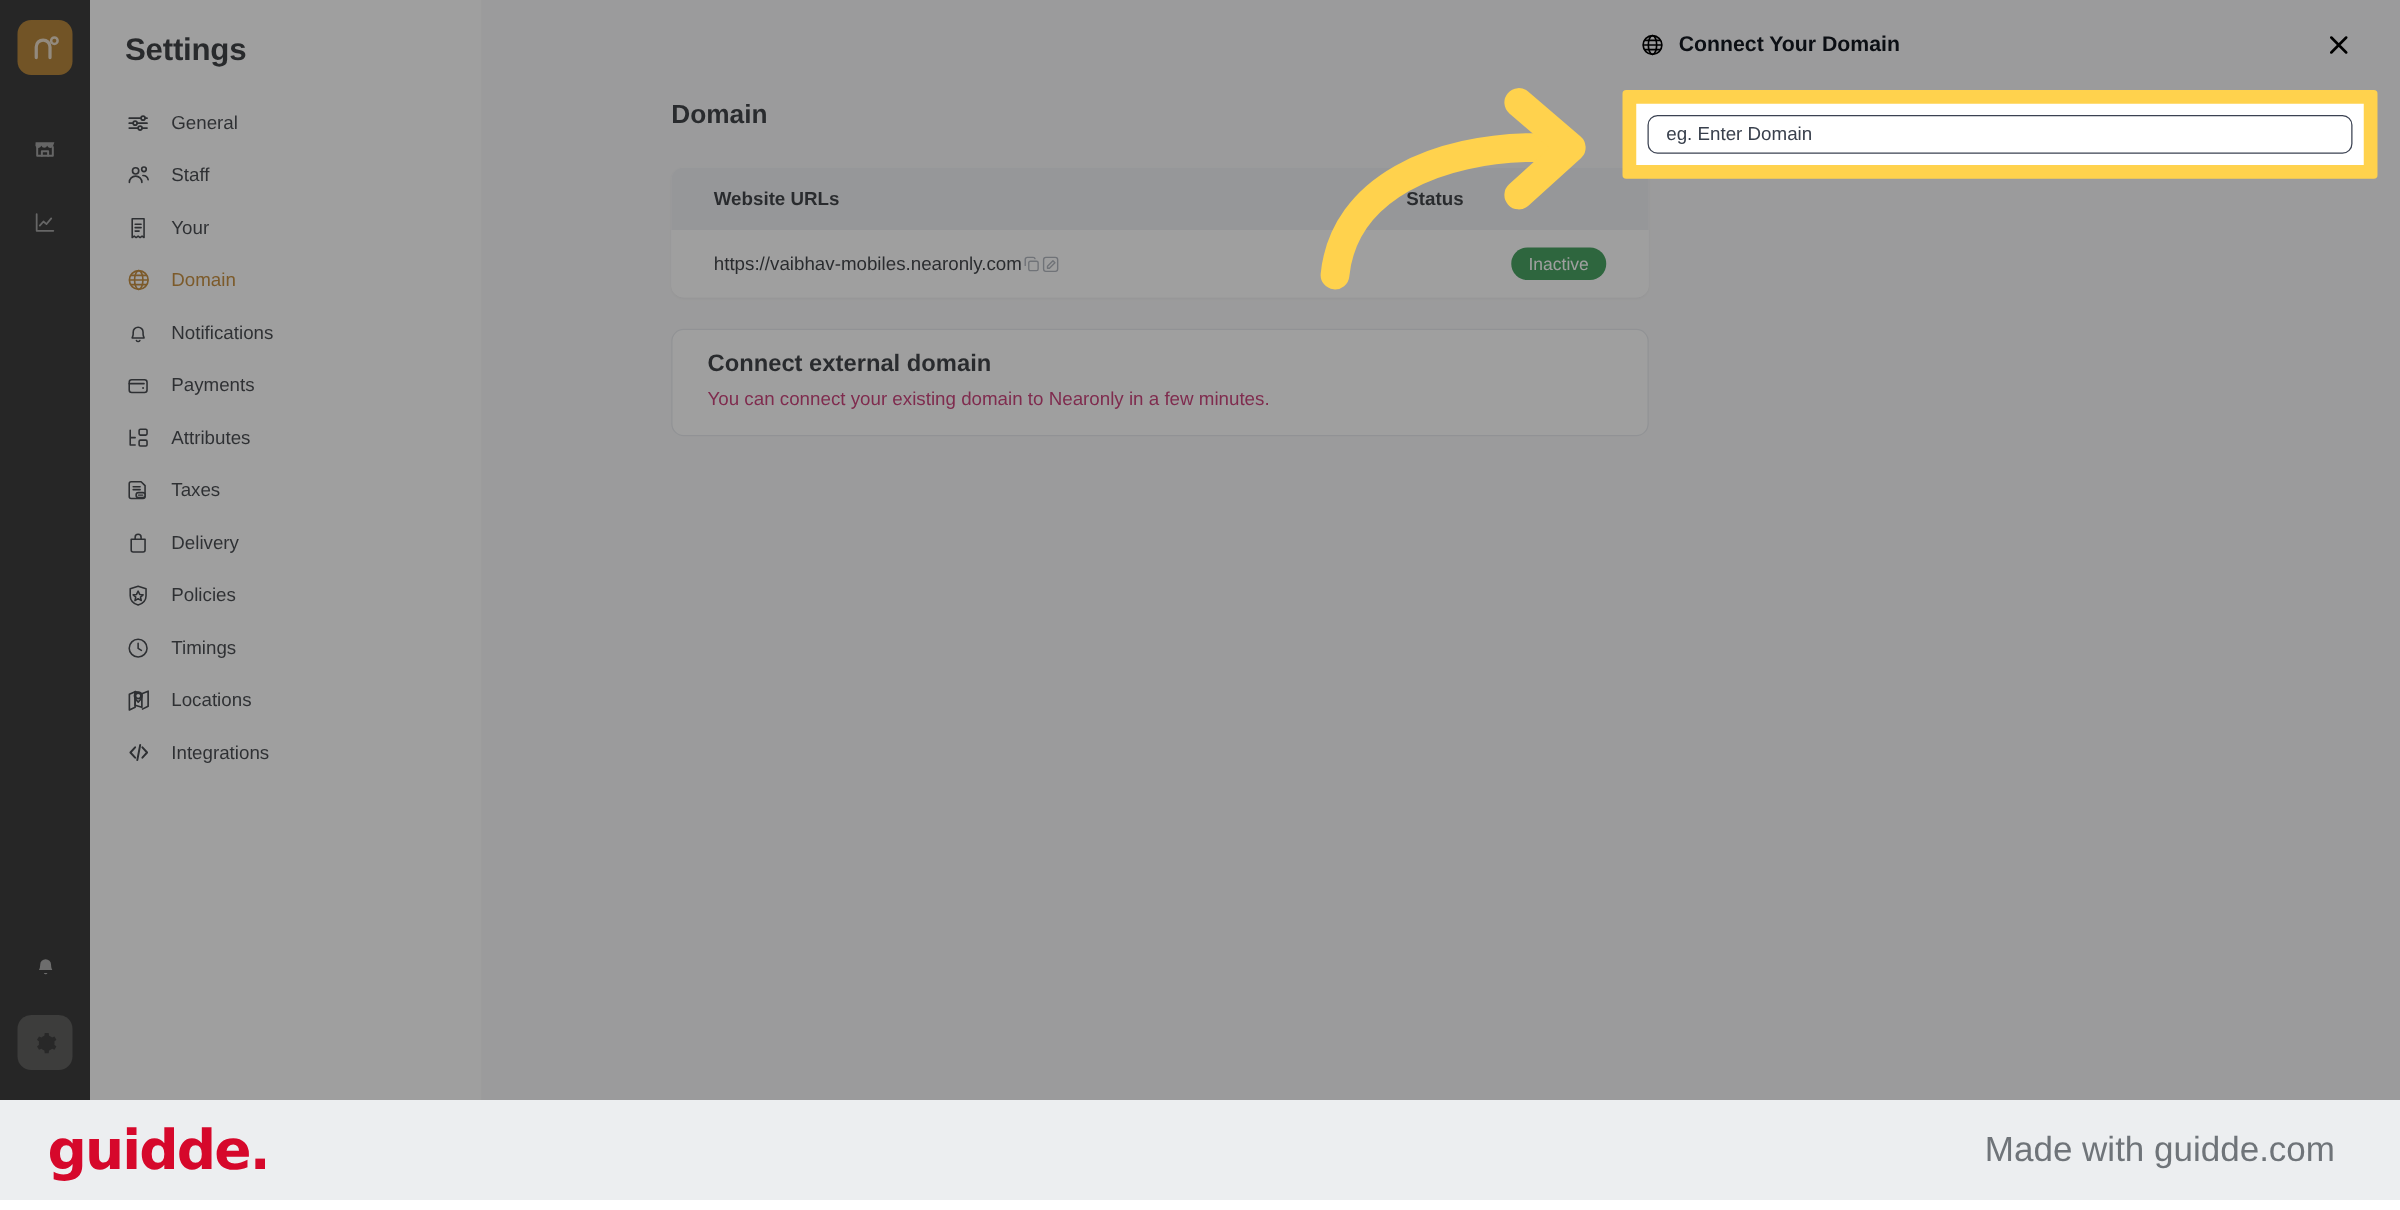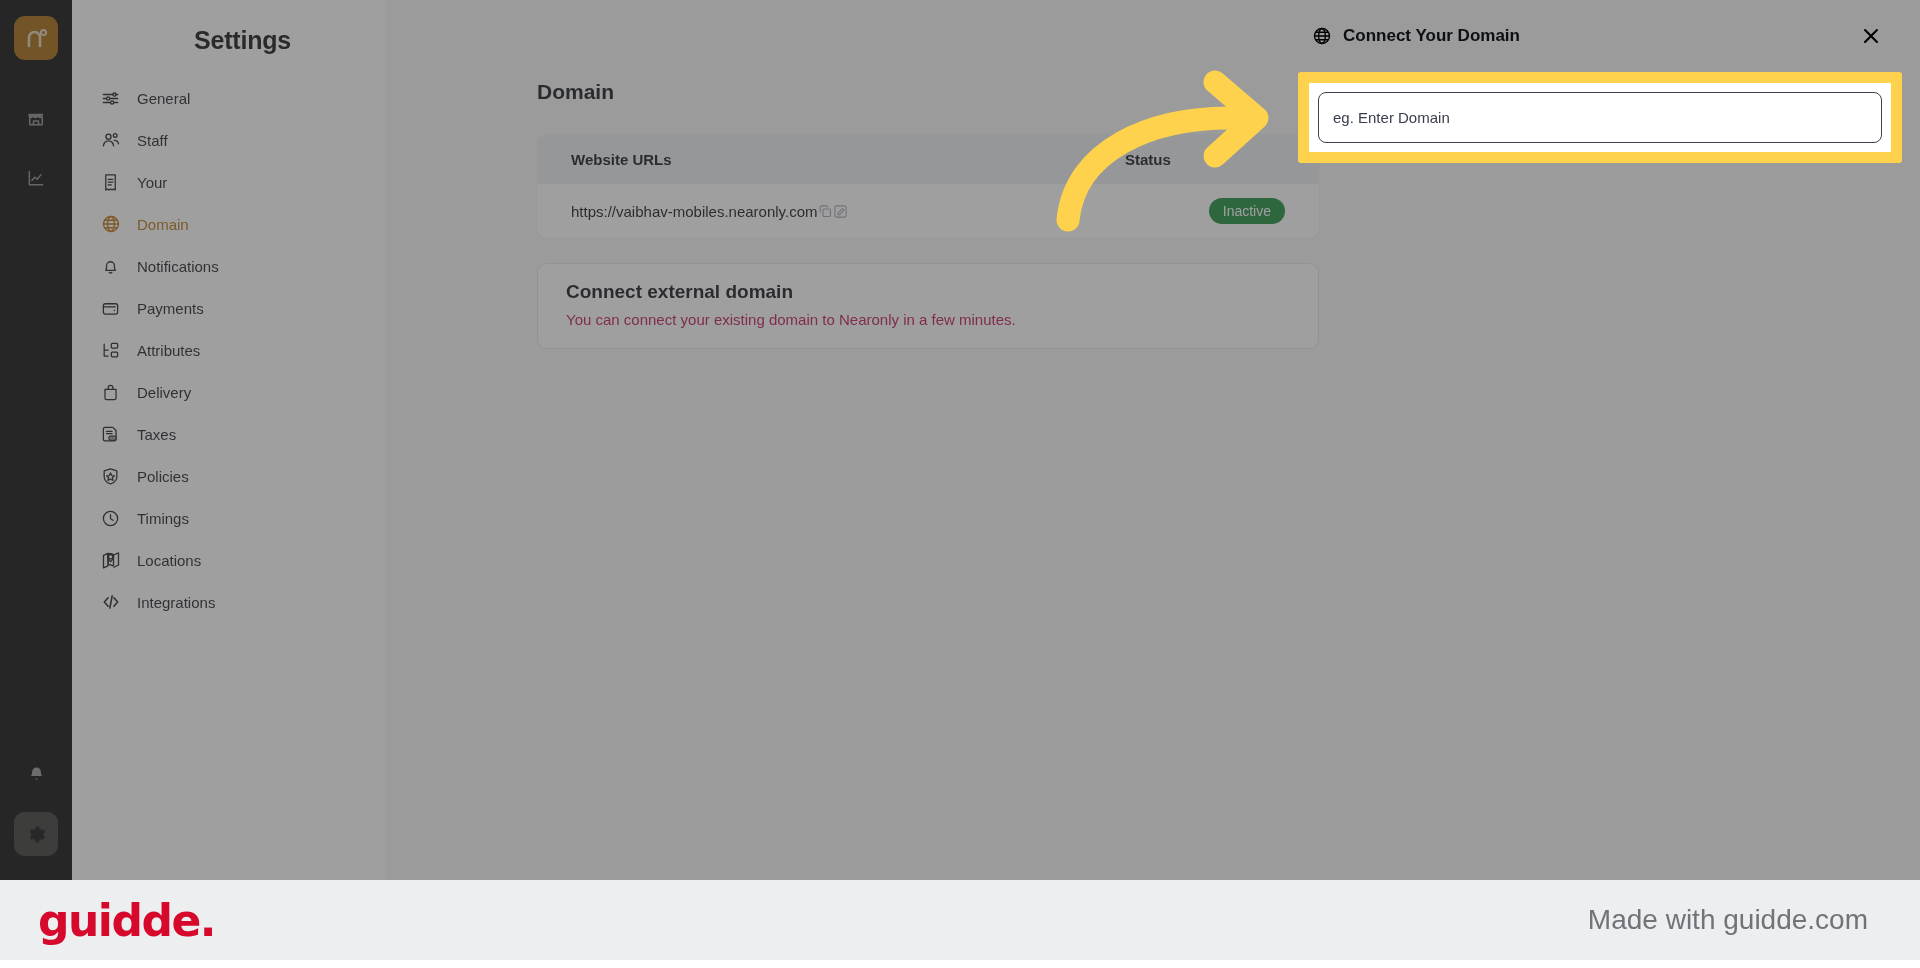--- a/index.html
+++ b/index.html
@@ -52,21 +52,21 @@
 
   
   .settings-sidebar {
     position: absolute; left: 72px; top: 0;
     width: 313px; height: 880px;
     background: #ffffff;
     padding: 0;
   }
   .settings-title {
     font-size: 25px; font-weight: 700; color: #111418;
-    margin: 26px 0 0 28px; letter-spacing: -0.2px; text-align: center;
+    margin: 26px 0 0 28px; letter-spacing: -0.2px;
   }
   .nav { margin-top: 22px; }
   .nav-item {
     display: flex; align-items: center; gap: 16px;
     height: 42px; padding-left: 28px;
     color: #1d2127; font-size: 15px; font-weight: 500;
     cursor: pointer;
   }
   .nav-item.active { color: #b87514; }
   .nav-icon { width: 21px; height: 21px; display:flex; align-items:center; justify-content:center; flex: 0 0 21px; }
@@ -145,21 +145,21 @@
     display: flex; align-items: center; justify-content: center; cursor: pointer;
   }
   .highlight-box {
     margin: 0 18px 0 12px;
     border: 11px solid #ffd24d;
     background: #ffffff;
     padding: 9px;
     border-radius: 3px;
   }
   .domain-input {
-    width: 100%; height: 51px;
+    width: 100%; height: 31px;
     border: 1px solid #3b4252; border-radius: 8px;
     background: #ffffff;
     font-family: "Liberation Sans", sans-serif;
     font-size: 15px; color: #323a47;
     padding: 12px 14px;
     outline: none;
   }
   .domain-input::placeholder { color: #3d4characters; }
   .domain-input::-webkit-input-placeholder { color: #39404d; }
 
@@ -304,37 +304,37 @@
               <rect x="13" y="3" width="8" height="6" rx="1.3"></rect>
               <rect x="13" y="14" width="8" height="6" rx="1.3"></rect>
             </svg>
           </span>
           <span>Attributes</span>
         </div>
 
         <div class="nav-item">
           <span class="nav-icon">
             <svg width="19" height="19" viewBox="0 0 24 24" fill="none" stroke="#1d2127" stroke-width="1.6" stroke-linejoin="round">
-              <path d="M5 8h14v11a2 2 0 0 1-2 2H7a2 2 0 0 1-2-2z"></path>
-              <path d="M9 8V6a3 3 0 0 1 6 0v2" stroke-linecap="round"></path>
-            </svg>
-          </span>
-          <span>Delivery</span>
-        </div>
-
-        <div class="nav-item">
-          <span class="nav-icon">
-            <svg width="19" height="19" viewBox="0 0 24 24" fill="none" stroke="#1d2127" stroke-width="1.6" stroke-linejoin="round">
               <path d="M5 3h10l4 4v11a2 2 0 0 1-2 2H5a2 2 0 0 1-2-2V5a2 2 0 0 1 2-2z"></path>
               <path d="M7 8h7M7 11h7" stroke-linecap="round"></path>
               <rect x="10" y="14" width="9" height="5" rx="2.2" fill="#fff"></rect>
               <path d="M12.2 16.5h4.5" stroke-linecap="round" stroke-width="1.3"></path>
             </svg>
           </span>
           <span>Taxes</span>
+        </div>
+
+        <div class="nav-item">
+          <span class="nav-icon">
+            <svg width="19" height="19" viewBox="0 0 24 24" fill="none" stroke="#1d2127" stroke-width="1.6" stroke-linejoin="round">
+              <path d="M5 8h14v11a2 2 0 0 1-2 2H7a2 2 0 0 1-2-2z"></path>
+              <path d="M9 8V6a3 3 0 0 1 6 0v2" stroke-linecap="round"></path>
+            </svg>
+          </span>
+          <span>Delivery</span>
         </div>
 
         <div class="nav-item">
           <span class="nav-icon">
             <svg width="19" height="19" viewBox="0 0 24 24" fill="none" stroke="#1d2127" stroke-width="1.6" stroke-linejoin="round">
               <path d="M12 2.5 20 5v7c0 5-3.5 8-8 9.5C7.5 20 4 17 4 12V5z"></path>
               <path d="m12 7.5 1.6 3.3 3.4.4-2.6 2.3.8 3.5-3.2-1.9-3.2 1.9.8-3.5L7 11.2l3.4-.4z"></path>
             </svg>
           </span>
           <span>Policies</span>

